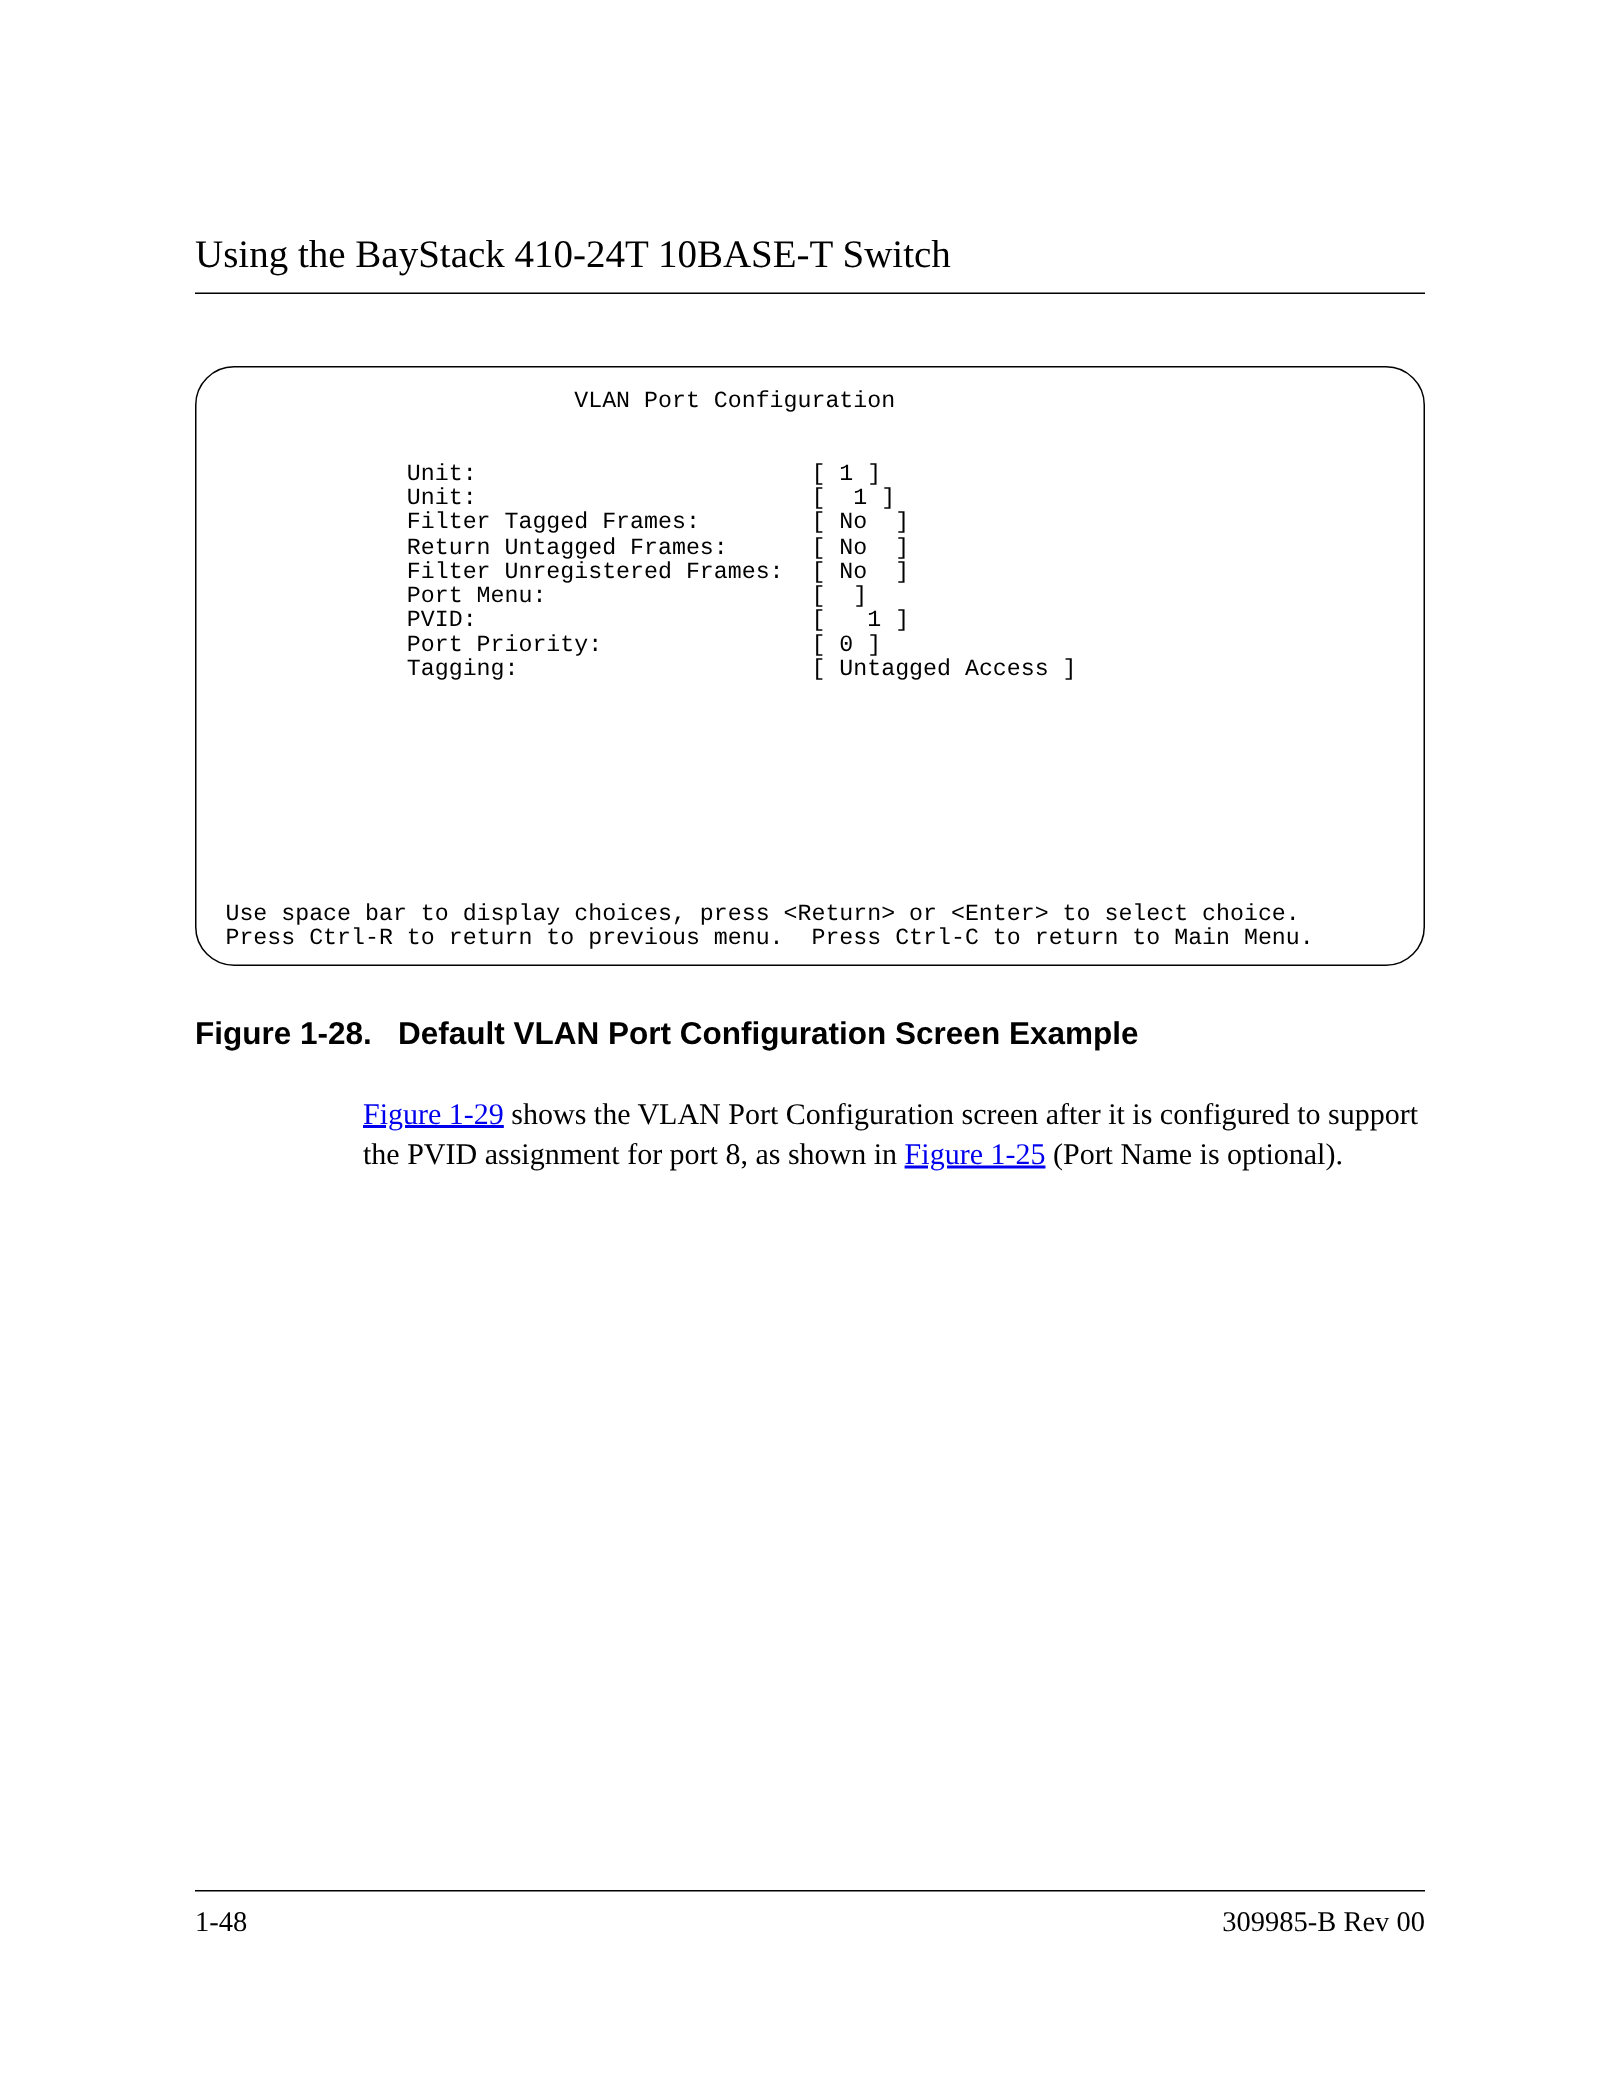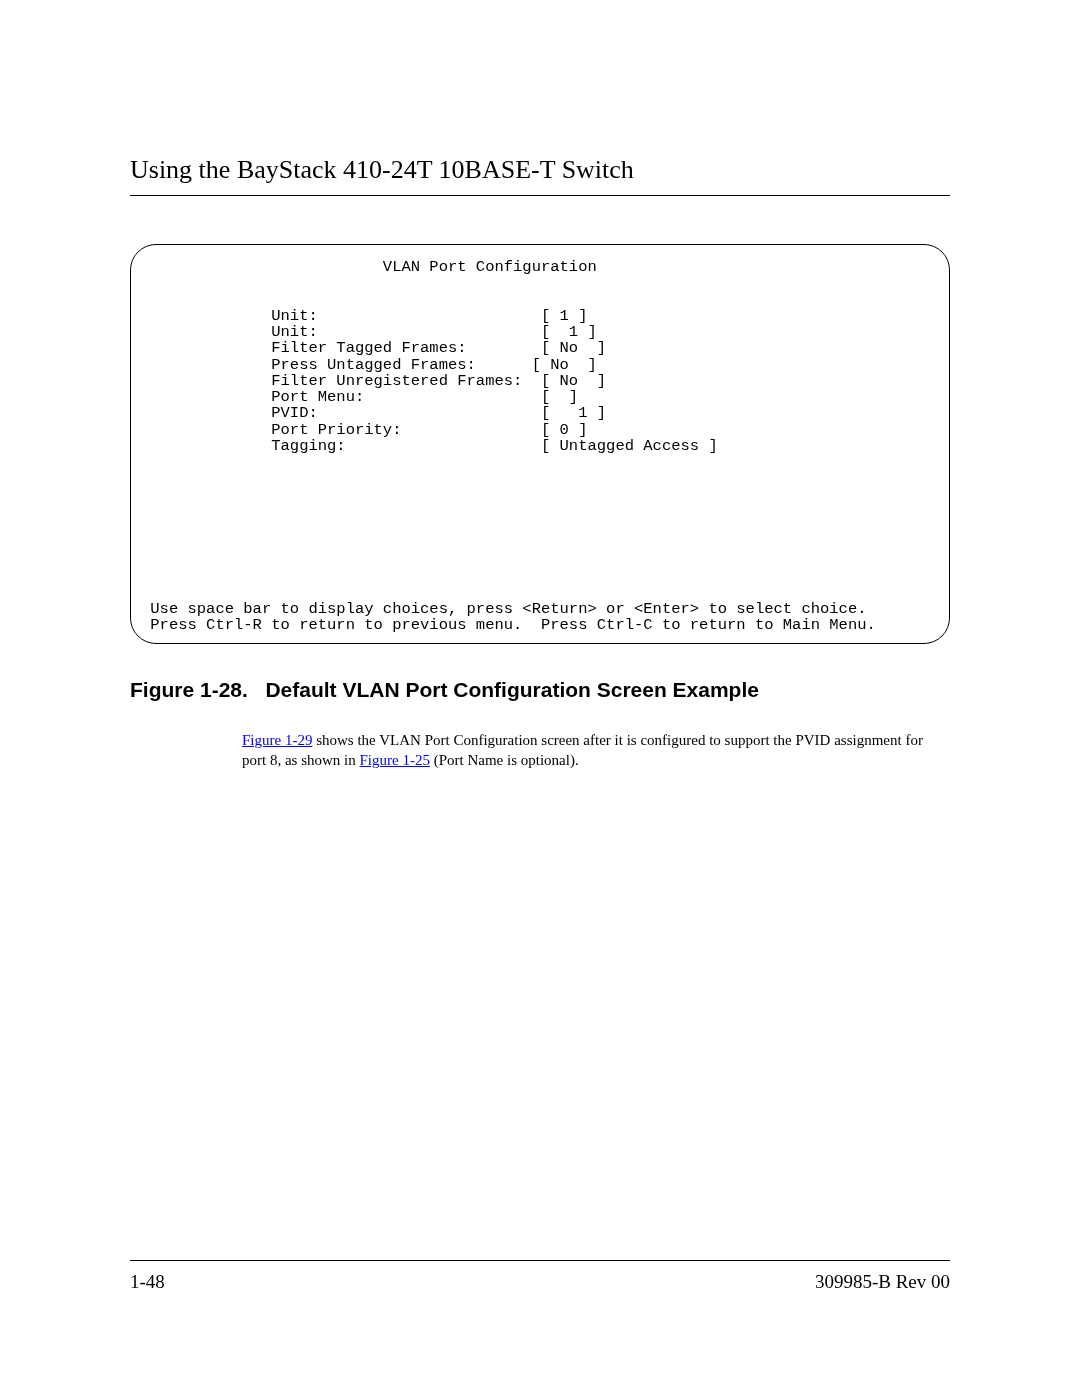--- a/index.html
+++ b/index.html
@@ -33,21 +33,21 @@
     white-space: pre;
     overflow: hidden;
   }
   .fig-caption {
     font-family: Arial, Helvetica, sans-serif;
     font-weight: bold;
     font-size: 21px;
     margin: 34px 0 28px 0;
   }
   .body-text {
-    font-size: 15px;
+    font-size: 20px;
     line-height: 1.35;
     margin-left: 112px;
     margin-bottom: 22px;
   }
   a.ref {
     color: #0000ee;
     text-decoration: underline;
   }
   .footer {
     position: absolute;
@@ -68,21 +68,21 @@
 <div class="page">
 
   <div class="running-header">Using the BayStack 410-24T 10BASE-T Switch</div>
 
   <div class="terminal-box"><span>                          VLAN Port Configuration</span>
 
 
 <span>              Unit:                        </span><span>[ 1 ]</span>
 <span>              Unit:                        </span><span>[  1 ]</span>
 <span>              Filter Tagged Frames:        </span><span>[ No  ]</span>
-<span>              Press Untagged Frames:      </span><span>[ No  ]</span>
+<span>              Return Untagged Frames:      </span><span>[ No  ]</span>
 <span>              Filter Unregistered Frames:  </span><span>[ No  ]</span>
 <span>              Port Menu:                   </span><span>[  ]</span>
 <span>              PVID:                        </span><span>[   1 ]</span>
 <span>              Port Priority:               </span><span>[ 0 ]</span>
 <span>              Tagging:                     </span><span>[ Untagged Access ]</span>
 
 
 
 
 

